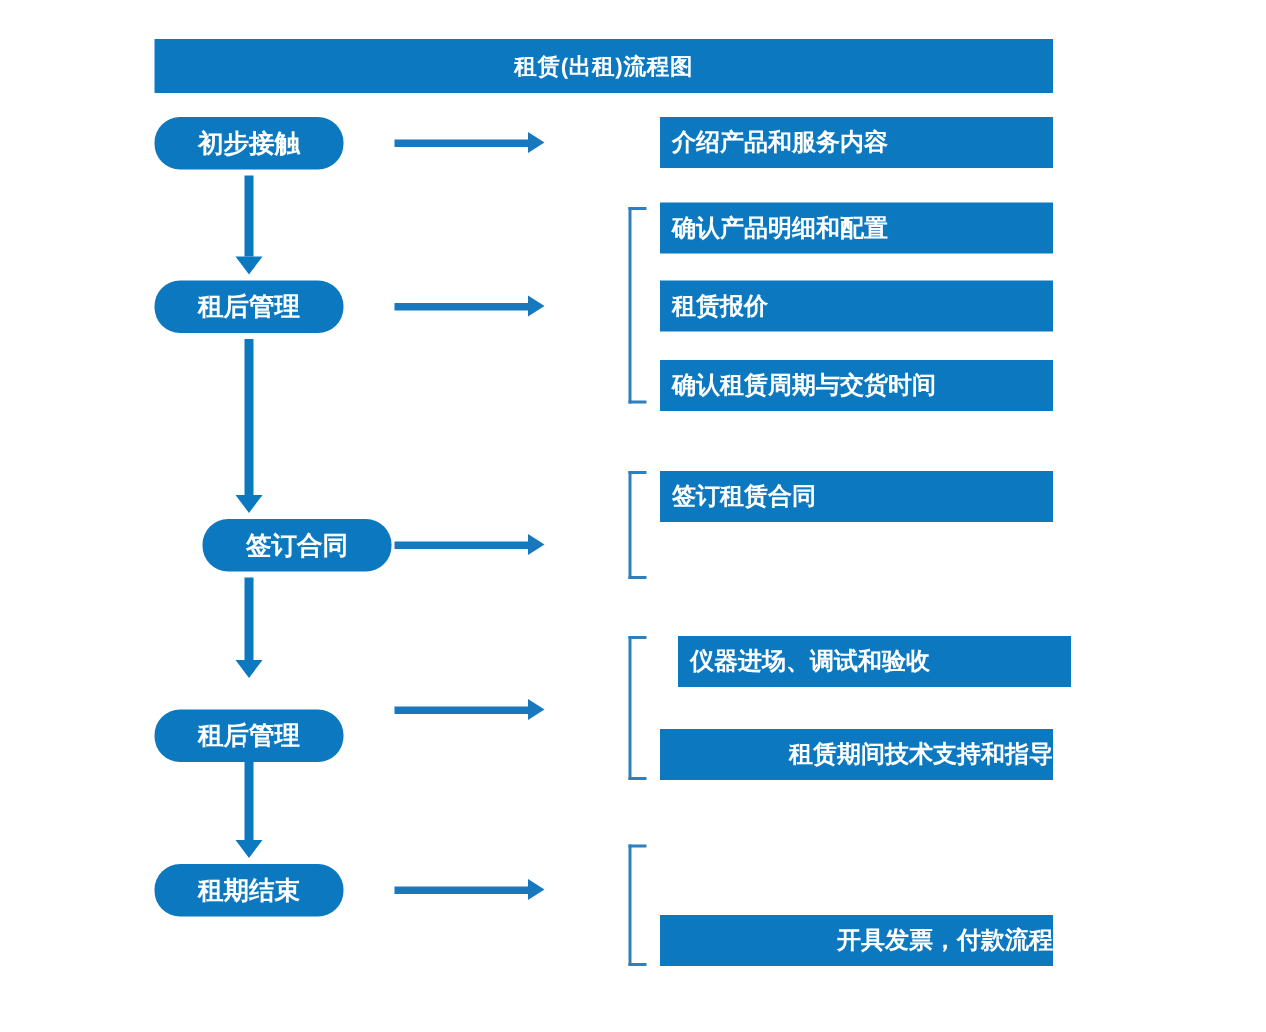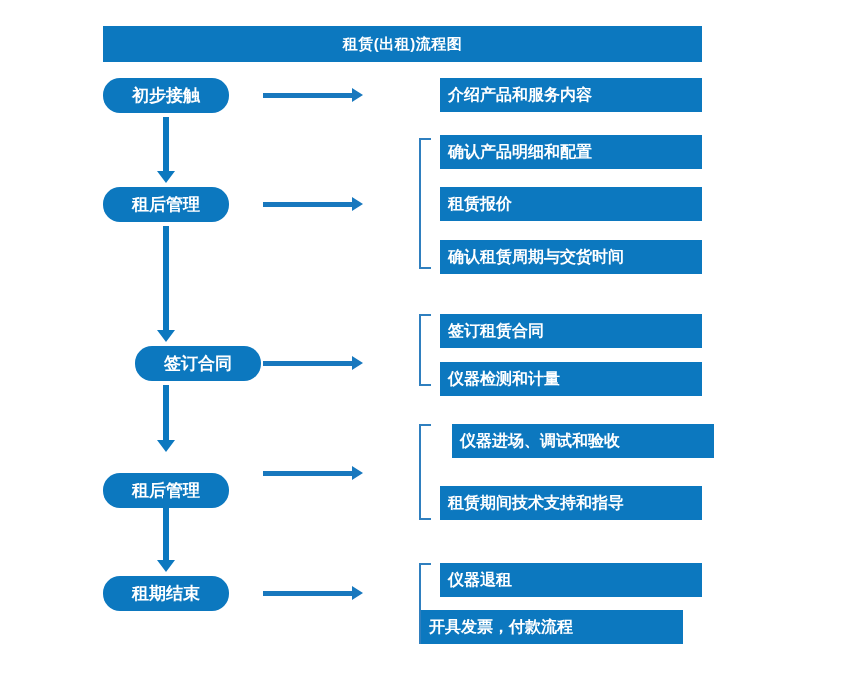--- a/index.html
+++ b/index.html
@@ -211,31 +211,25 @@
   <div class="box detail" style="left:440px; top:187px;text-align:center;">
     <span>租赁报价</span>
   </div>
   <div class="box detail" style="left:440px; top:240px;">
     <span>确认租赁周期与交货时间</span>
   </div>
 
   <div class="box detail" style="left:440px; top:314px;font-family:Liberation Mono, monospace;">
     <span>签订租赁合同</span>
   </div>
-  <div class="box detail" style="left:440px; top:362px;">
-    <span>仪器检测和计量</span>
-  </div>
 
   <div class="box detail" style="left:452px; top:424px;">
     <span>仪器进场、调试和验收</span>
   </div>
-  <div class="box detail" style="left:440px; top:486px;">
+  <div class="box detail" style="left:440px; top:486px;justify-content:flex-end;">
     <span>租赁期间技术支持和指导</span>
   </div>
 
-  <div class="box detail" style="left:440px; top:563px;">
-    <span>仪器退租</span>
-  </div>
-  <div class="box detail" style="left:421px; top:610px;">
+  <div class="box detail" style="left:440px; top:610px;justify-content:flex-end;">
     <span>开具发票，付款流程</span>
   </div>
 
 </div>
 
 </body></html>

